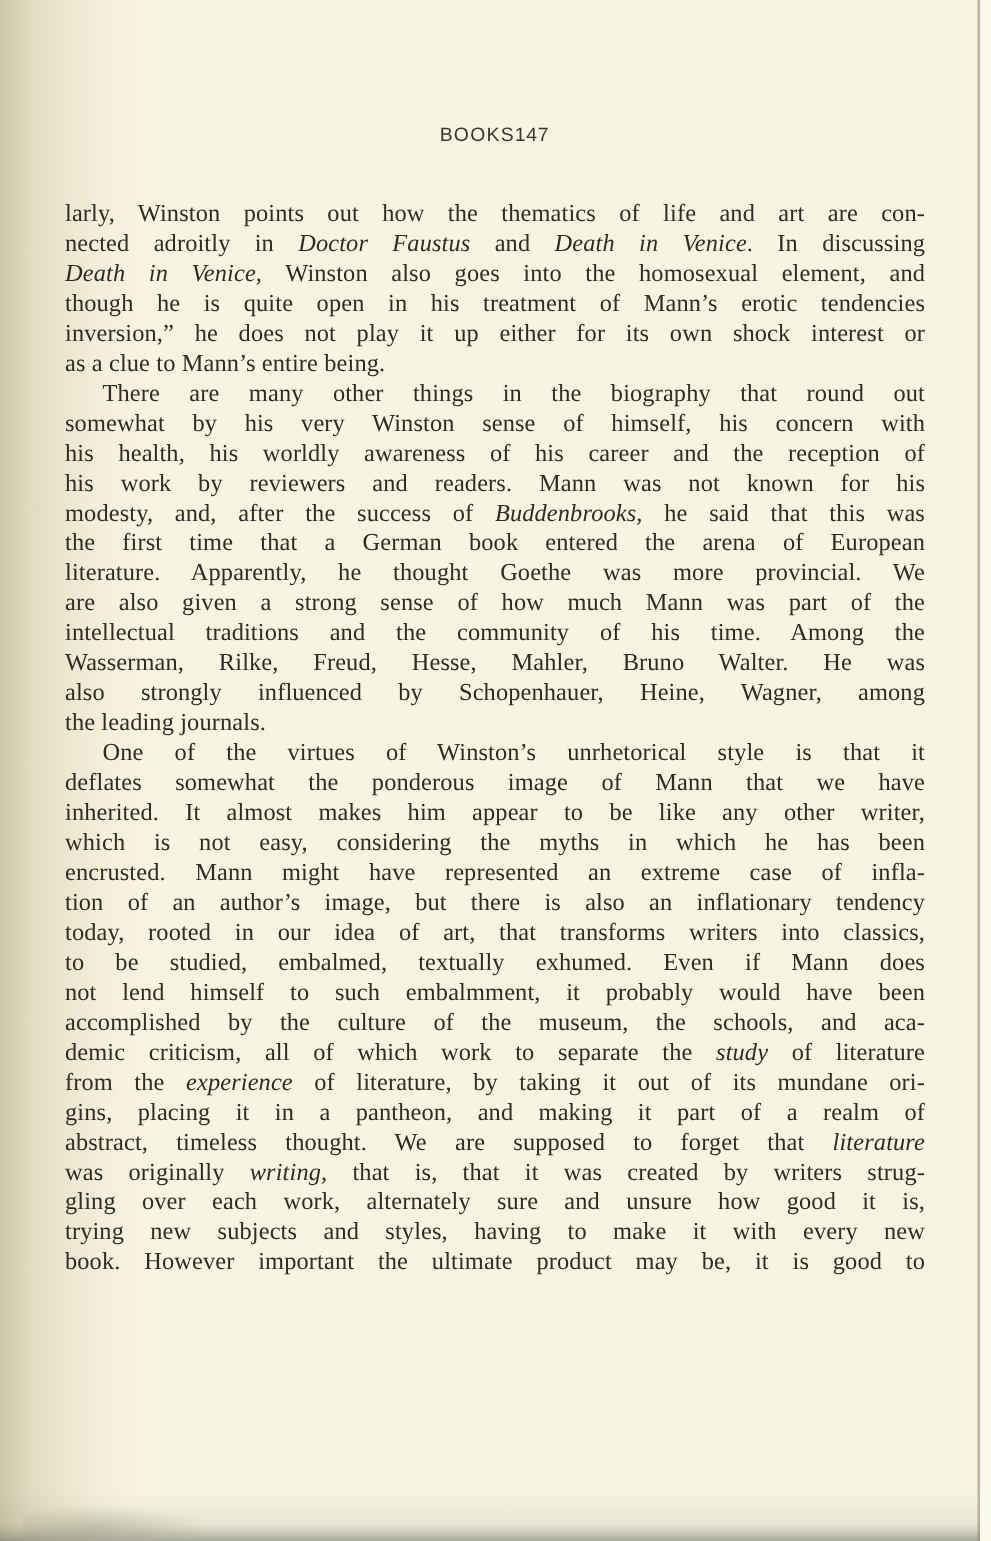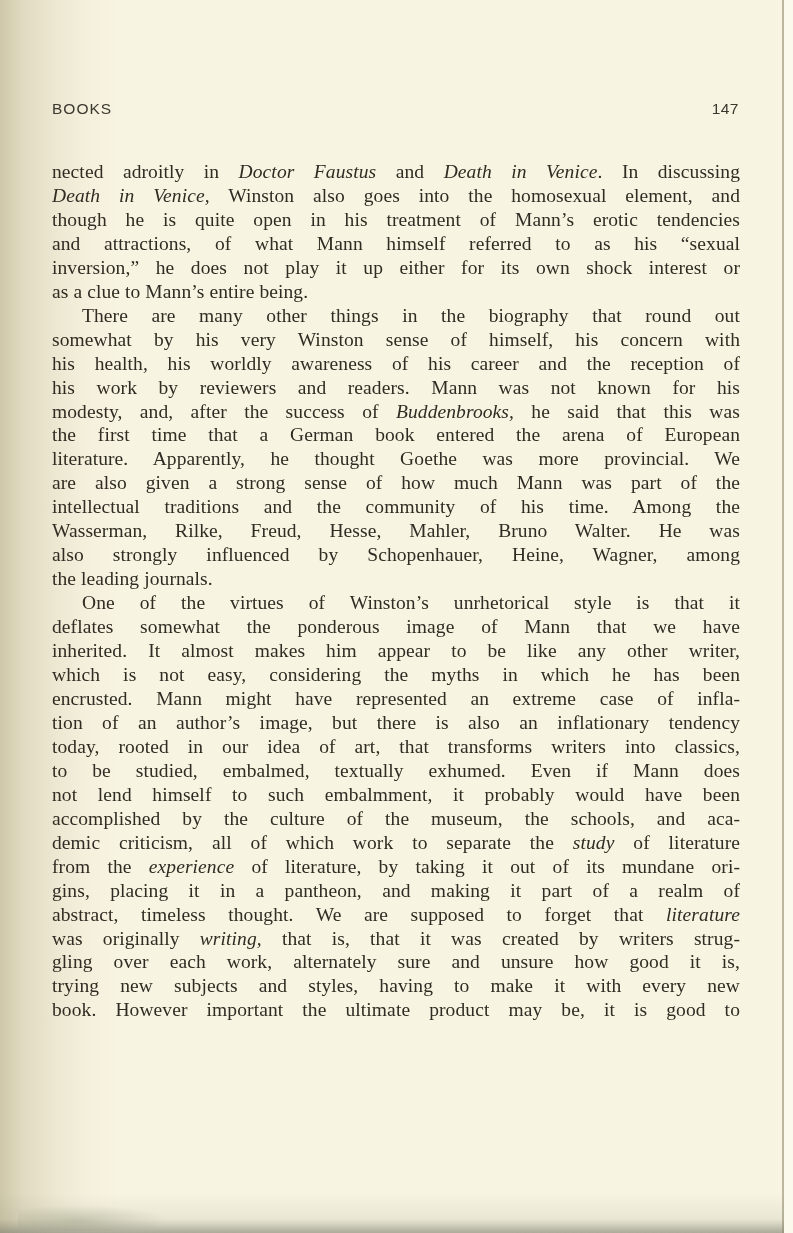--- a/index.html
+++ b/index.html
@@ -33,21 +33,21 @@
   .bottom-edge {
     position: absolute; left: 0; bottom: 0; width: 100%; height: 14px;
     background: linear-gradient(to top, rgba(118,120,104,0.50), rgba(118,120,104,0.12) 70%, rgba(118,120,104,0) 100%);
   }
   .bottom-mottle {
     position: absolute; left: 18px; bottom: 2px; width: 150px; height: 26px;
     background: radial-gradient(ellipse at 40% 60%, rgba(125,130,100,0.30), rgba(125,130,100,0) 70%);
   }
   .running-head {
     position: absolute; left: 52px; right: 54px; top: 100px;
-    display: flex; justify-content: space-between; align-items: baseline;
+    display: flex; justify-content: center; align-items: baseline;
     font-family: "Liberation Sans", sans-serif;
     font-size: 15.5px; color: #3a372f;
   }
   .running-head .title { letter-spacing: 1px; }
   .running-head .pageno { letter-spacing: 0.5px; }
   .body-text {
     position: absolute; left: 52px; top: 160px; width: 688px;
     font-size: 19.5px; line-height: 23.95px;
     color: #302c23;
     letter-spacing: 0.1px;
@@ -71,24 +71,24 @@
   <div class="right-sliver"></div>
   <div class="right-edge-line"></div>
 
   <div class="running-head">
     <span class="title">BOOKS</span>
     <span class="pageno">147</span>
   </div>
 
   <div class="body-text" id="body-text">
       <div class="para">
+        <div class="line"><span>larly, Winston points out how the thematics of life and art are con-</span></div>
         <div class="line"><span>nected adroitly in </span><i>Doctor Faustus</i><span> and </span><i>Death in Venice</i><span>. In discussing</span></div>
         <div class="line"><i>Death in Venice,</i><span> Winston also goes into the homosexual element, and</span></div>
         <div class="line"><span>though he is quite open in his treatment of Mann’s erotic tendencies</span></div>
-        <div class="line"><span>and attractions, of what Mann himself referred to as his “sexual</span></div>
         <div class="line"><span>inversion,” he does not play it up either for its own shock interest or</span></div>
         <div class="line flush"><span>as a clue to Mann’s entire being.</span></div>
       </div>
       <div class="para indent">
         <div class="line"><span>There are many other things in the biography that round out</span></div>
         <div class="line"><span>somewhat by his very Winston sense of himself, his concern with</span></div>
         <div class="line"><span>his health, his worldly awareness of his career and the reception of</span></div>
         <div class="line"><span>his work by reviewers and readers. Mann was not known for his</span></div>
         <div class="line"><span>modesty, and, after the success of </span><i>Buddenbrooks,</i><span> he said that this was</span></div>
         <div class="line"><span>the first time that a German book entered the arena of European</span></div>

